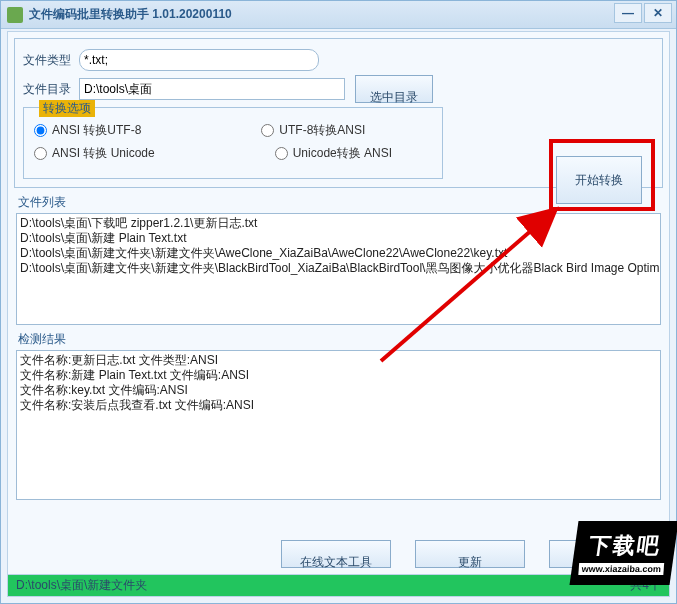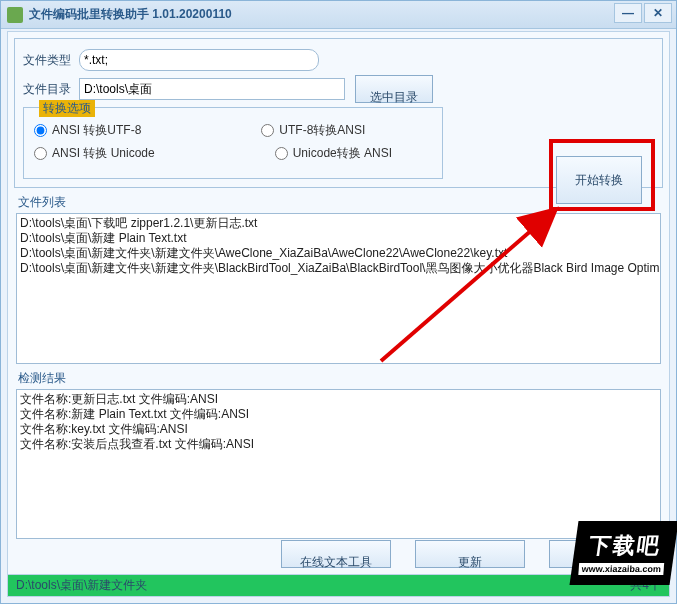--- a/index.html
+++ b/index.html
@@ -83,30 +83,30 @@
             </label>
         </div>
       </div>
 
       <div class="start-container">
         <button class="btn lg">开始转换</button>
       </div>
     </div>
 
     <div class="group-label">文件列表</div>
-    <div class="listbox" style="height:151px">
+    <div class="listbox" style="height:112px">
       <div>D:\tools\桌面\下载吧 zipper1.2.1\更新日志.txt</div>
       <div>D:\tools\桌面\新建 Plain Text.txt</div>
       <div>D:\tools\桌面\新建文件夹\新建文件夹\AweClone_XiaZaiBa\AweClone22\AweClone22\key.txt</div>
       <div>D:\tools\桌面\新建文件夹\新建文件夹\BlackBirdTool_XiaZaiBa\BlackBirdTool\黑鸟图像大小优化器Black Bird Image Optimizer Pro v1.0</div>
     </div>
 
     <div class="group-label">检测结果</div>
     <div class="listbox" style="height:150px">
-      <div>文件名称:更新日志.txt  文件编码:ANSI</div>
+      <div>文件名称:更新日志.txt  文件类型:ANSI</div>
       <div>文件名称:新建 Plain Text.txt  文件编码:ANSI</div>
       <div>文件名称:key.txt  文件编码:ANSI</div>
       <div>文件名称:安装后点我查看.txt  文件编码:ANSI</div>
     </div>
 
     <div class="bottom-btns">
       <button class="btn">在线文本工具</button>
       <button class="btn">更新</button>
       <button class="btn">退出</button>
     </div>

